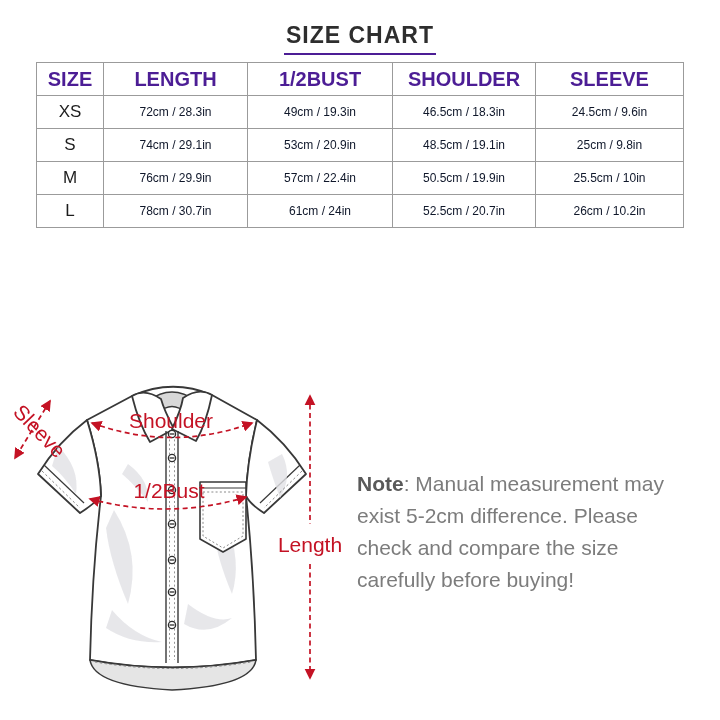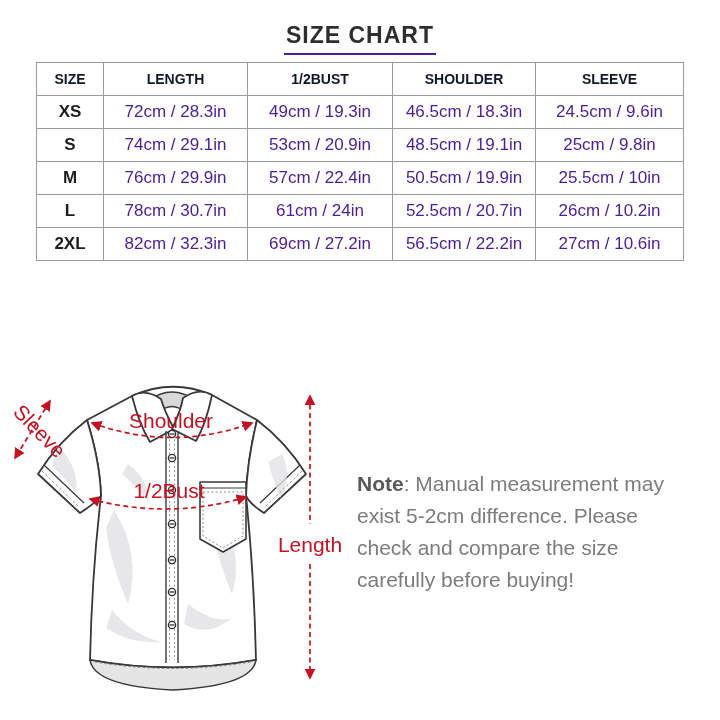--- a/index.html
+++ b/index.html
@@ -42,31 +42,31 @@
   table.size-table col.c4 { width: 148px; }
   table.size-table th, table.size-table td {
     border: 1px solid #9b9b9b;
     height: 33px;
     text-align: center;
     vertical-align: middle;
     white-space: nowrap;
     overflow: hidden;
   }
   table.size-table th {
-    font-size: 14px;
+    font-size: 20px;
     font-weight: bold;
+    color: #4c1d95;
+  }
+  table.size-table td {
+    font-size: 12px;
     color: #0f172a;
-  }
-  table.size-table td {
-    font-size: 17px;
-    color: #4c1d95;
   }
   table.size-table td.size-col {
     font-size: 17px;
-    font-weight: bold;
+    font-weight: normal;
     color: #1d1d1d;
   }
 
   
   .diagram {
     position: absolute;
     left: 0px; top: 372px;
     width: 350px; height: 348px;
   }
   .diagram svg { display: block; width: 350px; height: 348px; }
@@ -127,27 +127,20 @@
         <td>57cm / 22.4in</td>
         <td>50.5cm / 19.9in</td>
         <td>25.5cm / 10in</td>
       </tr>
       <tr>
         <td class="size-col">L</td>
         <td>78cm / 30.7in</td>
         <td>61cm / 24in</td>
         <td>52.5cm / 20.7in</td>
         <td>26cm / 10.2in</td>
-      </tr>
-      <tr>
-        <td class="size-col">2XL</td>
-        <td>82cm / 32.3in</td>
-        <td>69cm / 27.2in</td>
-        <td>56.5cm / 22.2in</td>
-        <td>27cm / 10.6in</td>
       </tr>
     </tbody>
   </table>
 
   <div class="diagram">
     <svg viewBox="0 0 350 348">
       <defs>
         <marker id="arr" viewBox="0 0 10 10" refX="8.5" refY="5" markerWidth="6.5" markerHeight="6.5" orient="auto-start-reverse">
           <path d="M0,0 L10,5 L0,10 Z" fill="#c41224"></path>
         </marker>

